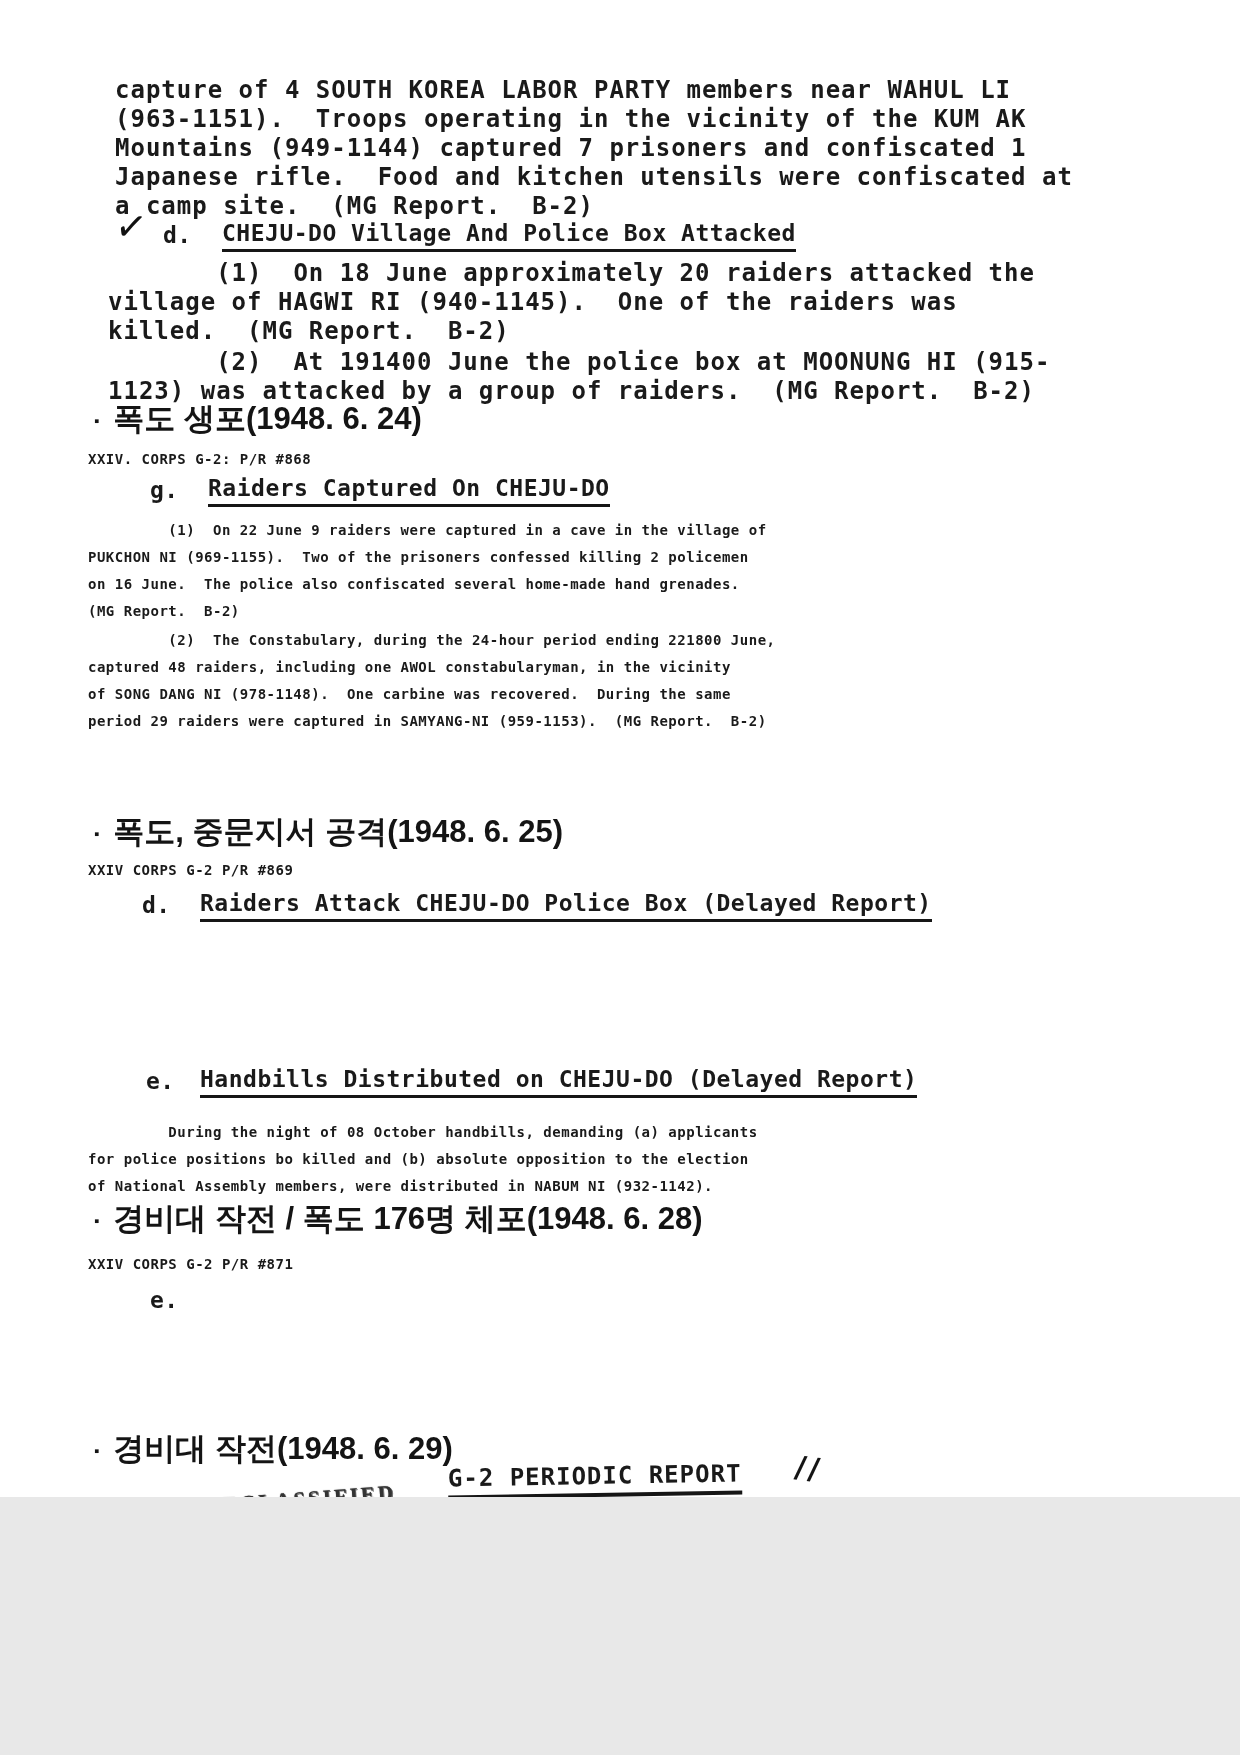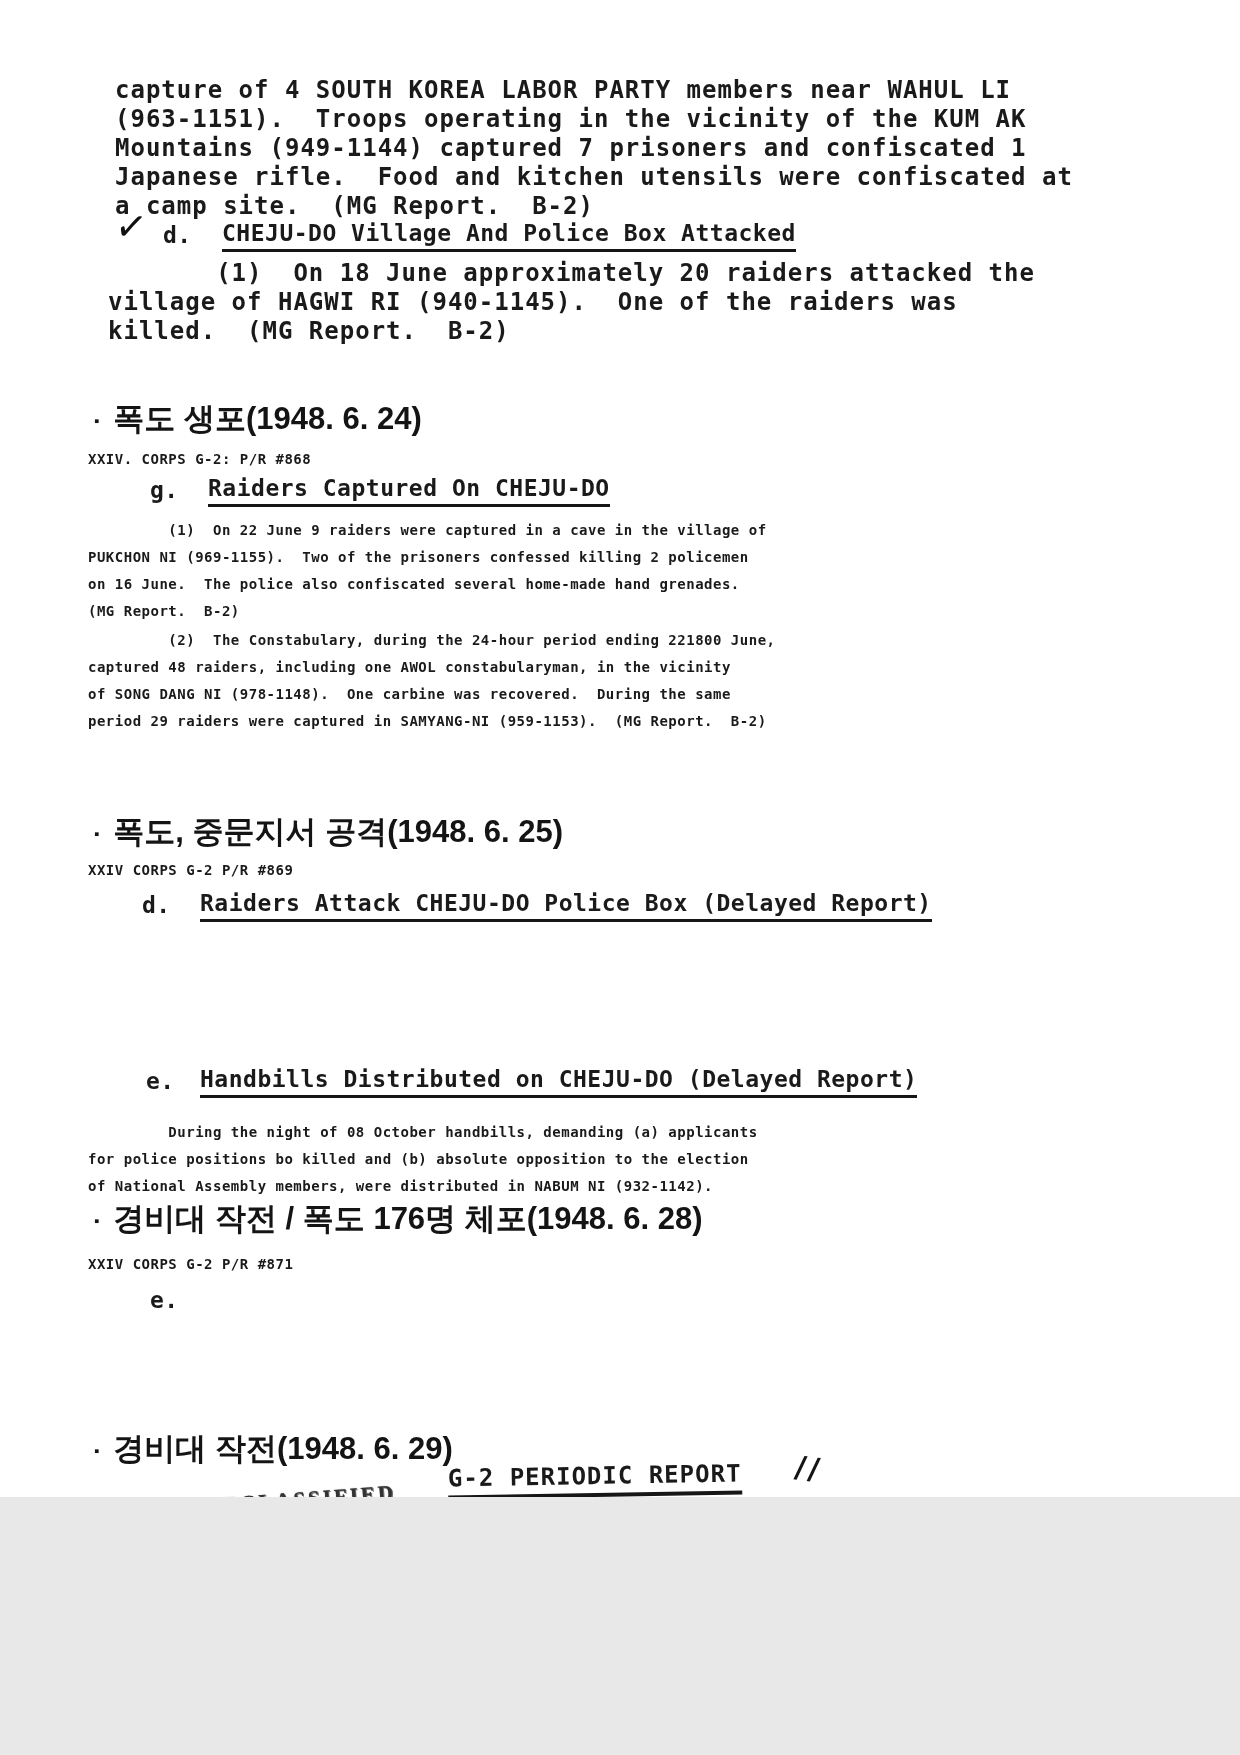--- a/index.html
+++ b/index.html
@@ -70,20 +70,22 @@
 Mountains (949-1144) captured 7 prisoners and confiscated 1
 Japanese rifle.  Food and kitchen utensils were confiscated at
 a camp site.  (MG Report.  B-2)</div>
 
   <div class="check" style="left:116px;top:206px">✓</div>
   <div class="tw t23" style="left:163px;top:221px">d.</div>
   <div class="tw t23 heading" style="left:222px;top:219px">CHEJU-DO Village And Police Box Attacked</div>
   <div class="tw t24" style="left:108px;top:259px">       (1)  On 18 June approximately 20 raiders attacked the
 village of HAGWI RI (940-1145).  One of the raiders was
 killed.  (MG Report.  B-2)</div>
+  <div class="tw t24" style="left:108px;top:348px">       (2)  At 191400 June the police box at MOONUNG HI (915-
+1123) was attacked by a group of raiders.  (MG Report.  B-2)</div>
 
   <div class="korean" style="left:94px;top:398px">
     <span class="bullet">▪</span>
     <span>폭도 생포(1948. 6. 24)</span>
   </div>
   <div class="tw t22" style="left:88px;top:446px">XXIV. CORPS G-2: P/R #868</div>
 
   <div class="tw t23" style="left:150px;top:476px">g.</div>
   <div class="tw t23 heading" style="left:208px;top:474px">Raiders Captured On CHEJU-DO</div>
   <div class="tw t22" style="left:88px;top:517px">         (1)  On 22 June 9 raiders were captured in a cave in the village of

